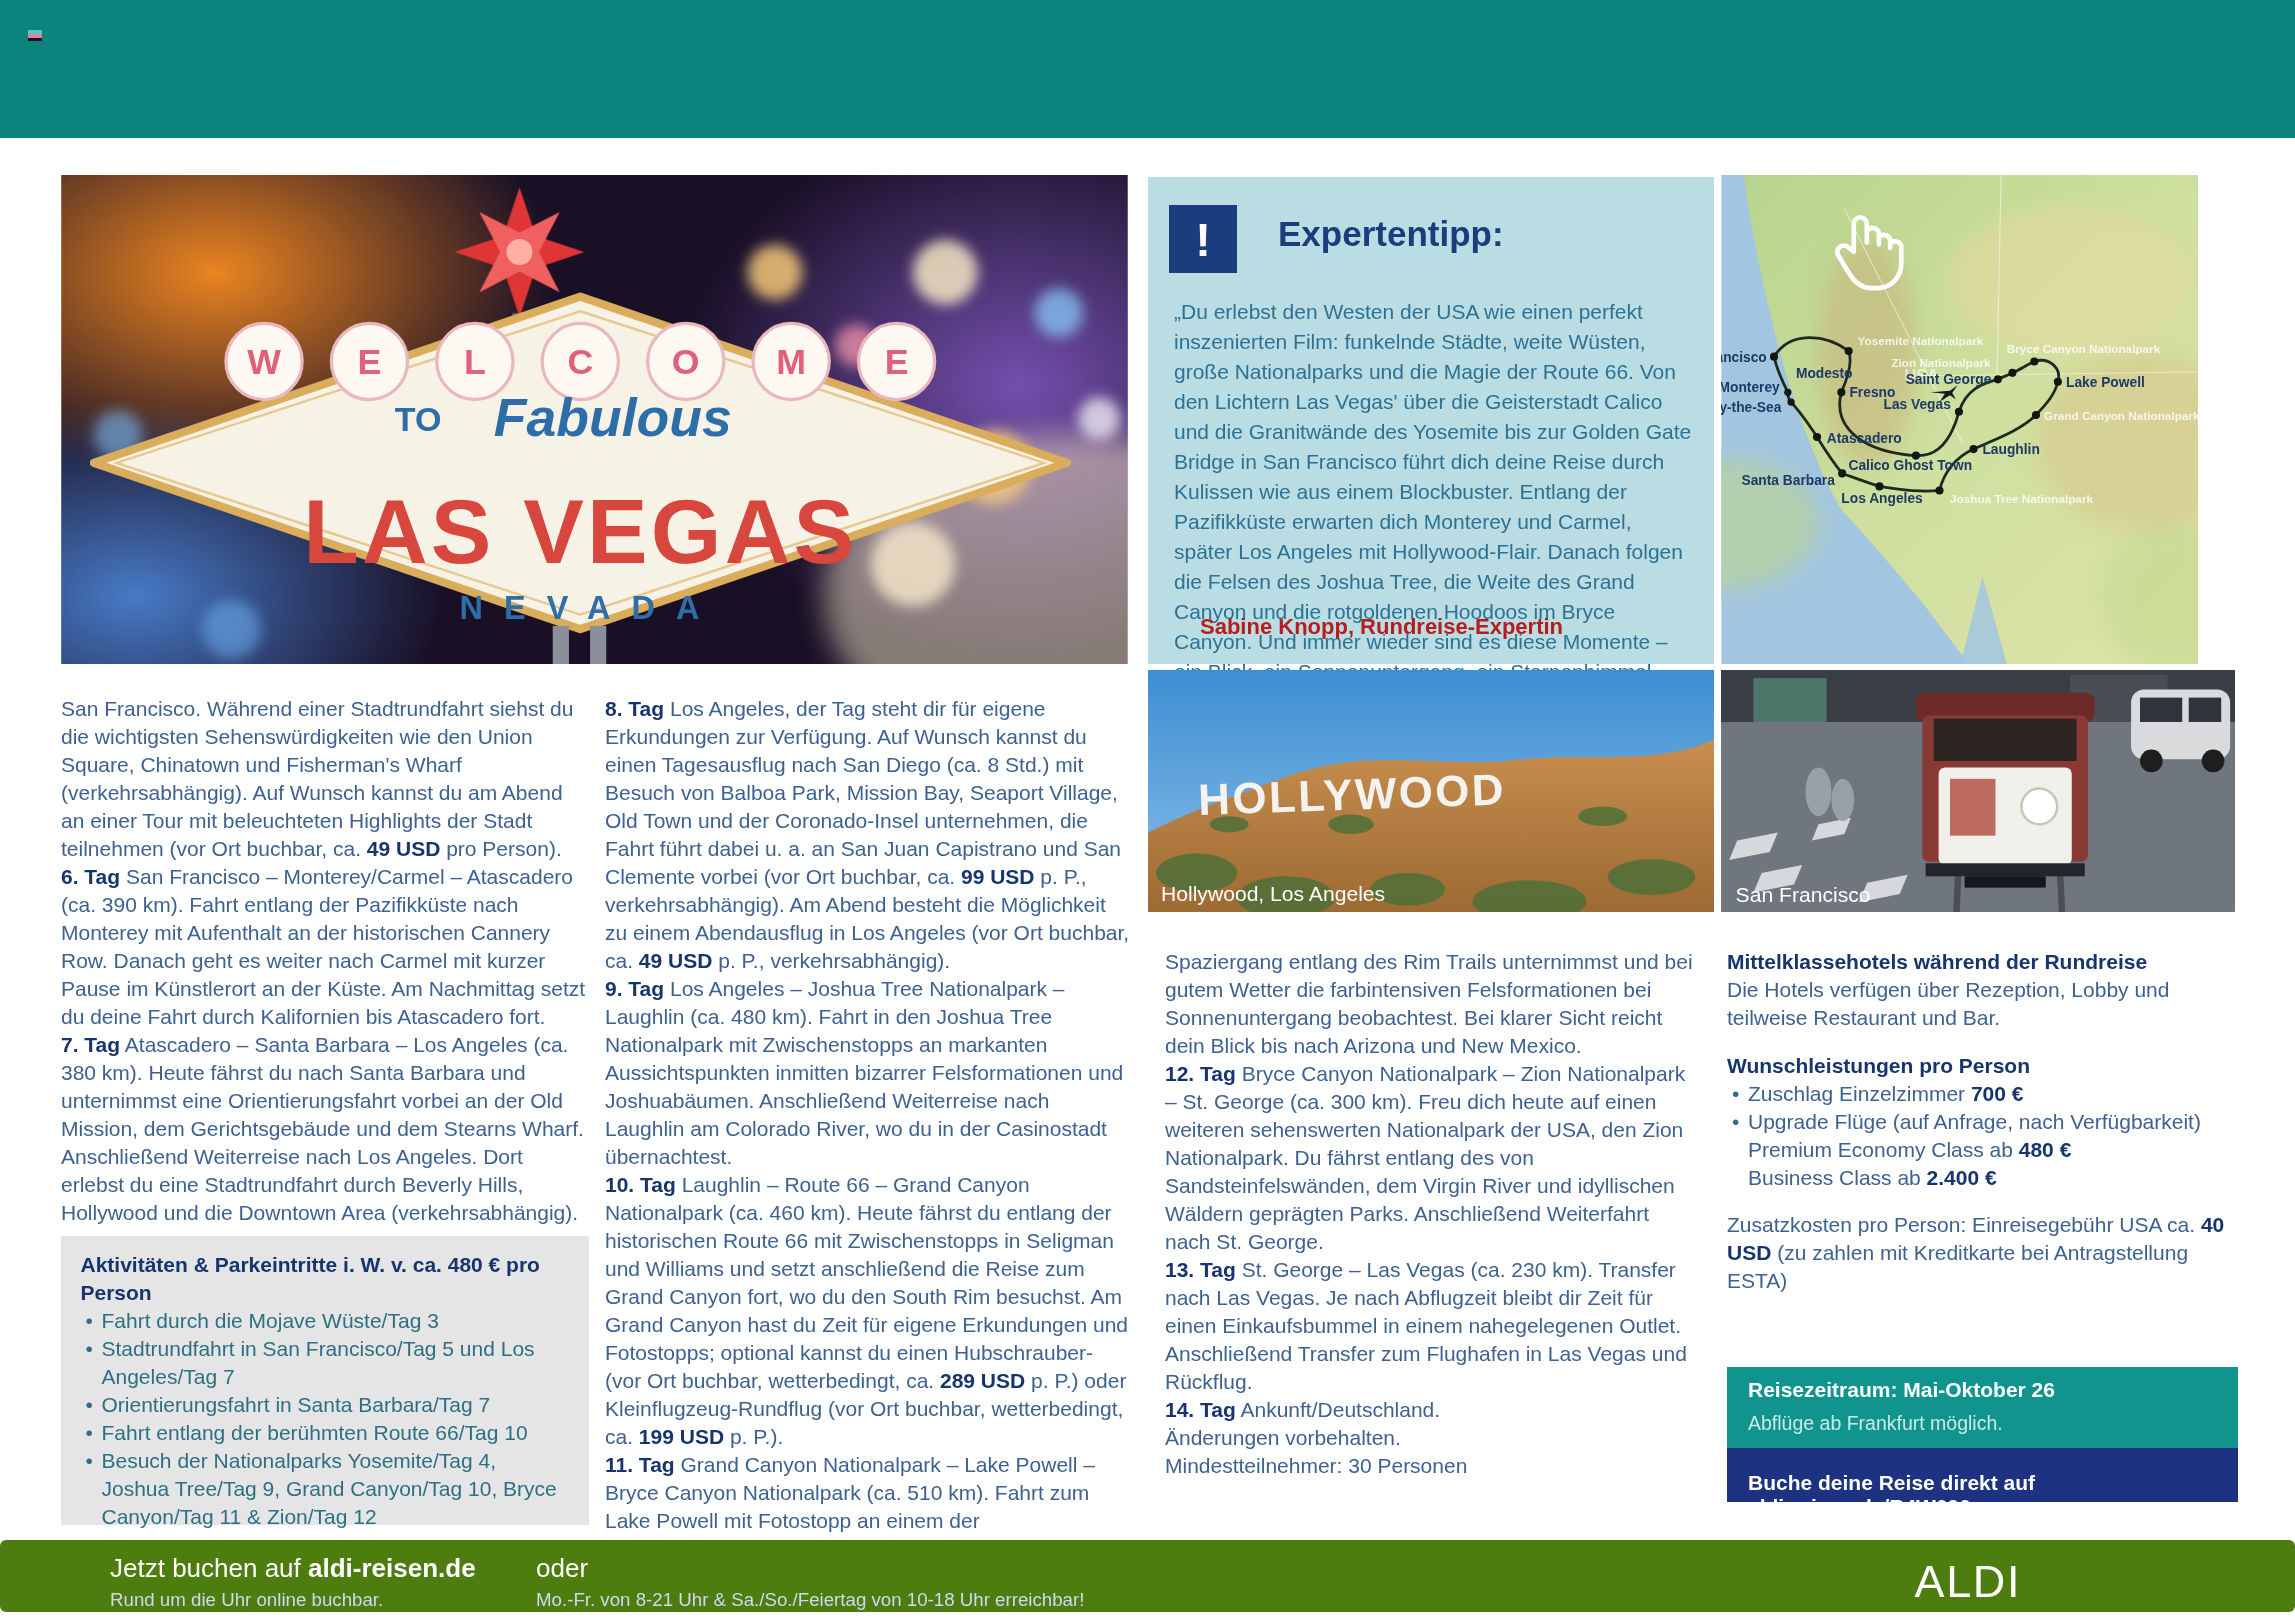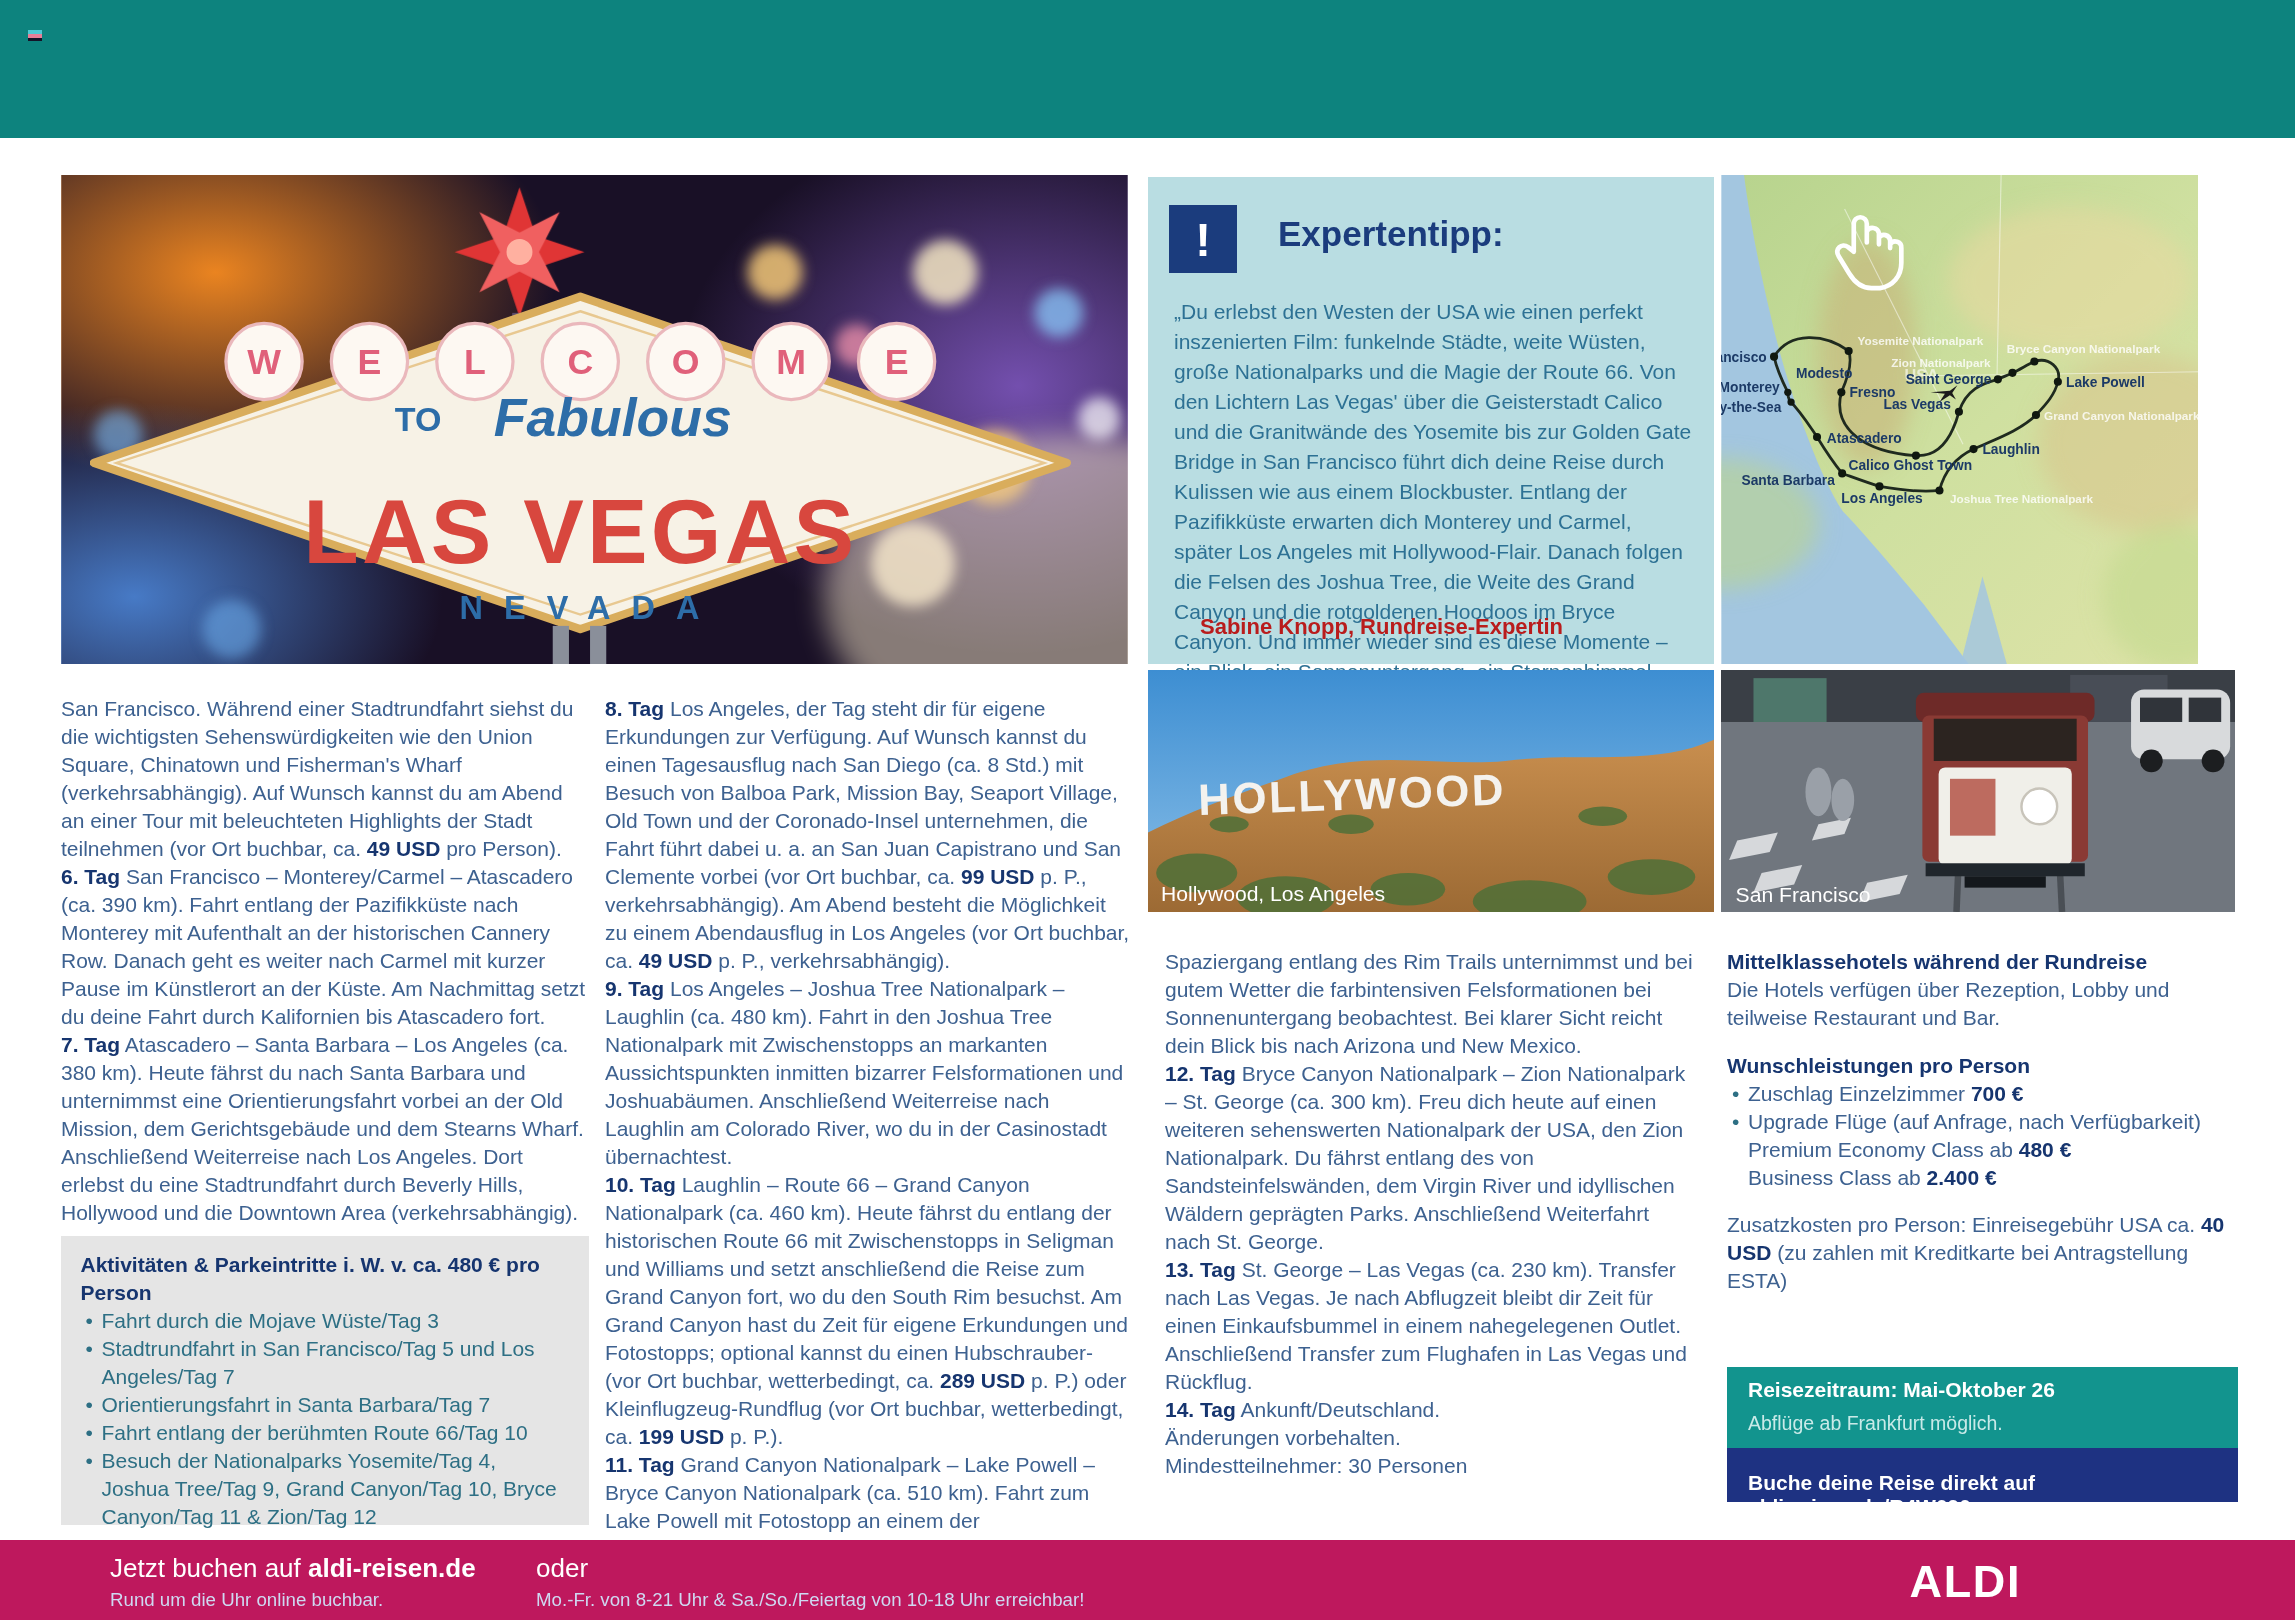--- a/index.html
+++ b/index.html
@@ -43,29 +43,29 @@
     box-sizing:border-box;padding:14.6px 19.5px;font-size:21px;line-height:28px;color:#2d6f84;}
   .activbox .title{font-weight:700;color:#16356f;}
   
   .periodbox{left:1727px;top:1367px;width:511px;height:81px;background:#12948e;
     box-sizing:border-box;padding:11.4px 21px;color:#ffffff;}
   .periodbox .l1{font-size:21px;font-weight:700;}
   .periodbox .l2{font-size:19.5px;color:#c9eae8;margin-top:10px;}
   .bookbox{left:1727px;top:1448px;width:511px;height:54px;background:#1e3282;
     box-sizing:border-box;padding:23px 21px;color:#ffffff;font-size:21px;font-weight:700;line-height:24px;}
   
-  .footer{left:0;top:1540px;width:2295px;height:80px;background:#be185d;color:#fff;}
+  .footer{left:0;top:1540px;width:2295px;height:72px;background:#4d7c0f;color:#fff;border-radius:6px;}
   .footer .cta{position:absolute;left:110px;top:13px;font-size:26px;}
   .footer .cta b{font-weight:700;color:#fff;}
   .footer .cta-sub{position:absolute;left:110px;top:49px;font-size:18.7px;color:#cfd9f2;}
   .footer .or{position:absolute;left:536px;top:13px;font-size:26px;}
   .footer .hours{position:absolute;left:536px;top:49px;font-size:18.7px;color:#cfd9f2;}
   .brand-aldi{position:absolute;left:1859px;top:0;width:162px;height:84px;
     display:flex;align-items:center;justify-content:flex-end;
-    font-size:45px;font-weight:700;letter-spacing:1.6px;color:#ffffff;}
+    font-size:45px;font-weight:400;letter-spacing:1.6px;color:#ffffff;}
   .brand-teal{position:absolute;left:2033px;top:0;width:262px;height:84px;background:#119a8d;}
   .brand-reisen{position:absolute;left:21px;top:0;height:84px;display:flex;align-items:center;
     font-size:42px;font-weight:500;letter-spacing:1.6px;color:#c9f0ee;}
   .brand-page{position:absolute;right:32px;top:0;height:84px;display:flex;align-items:center;
     font-size:24px;font-weight:700;color:#ffffff;}
   svg text{font-family:"Liberation Sans", sans-serif;}
 </style>
 </head>
 <body>
 

